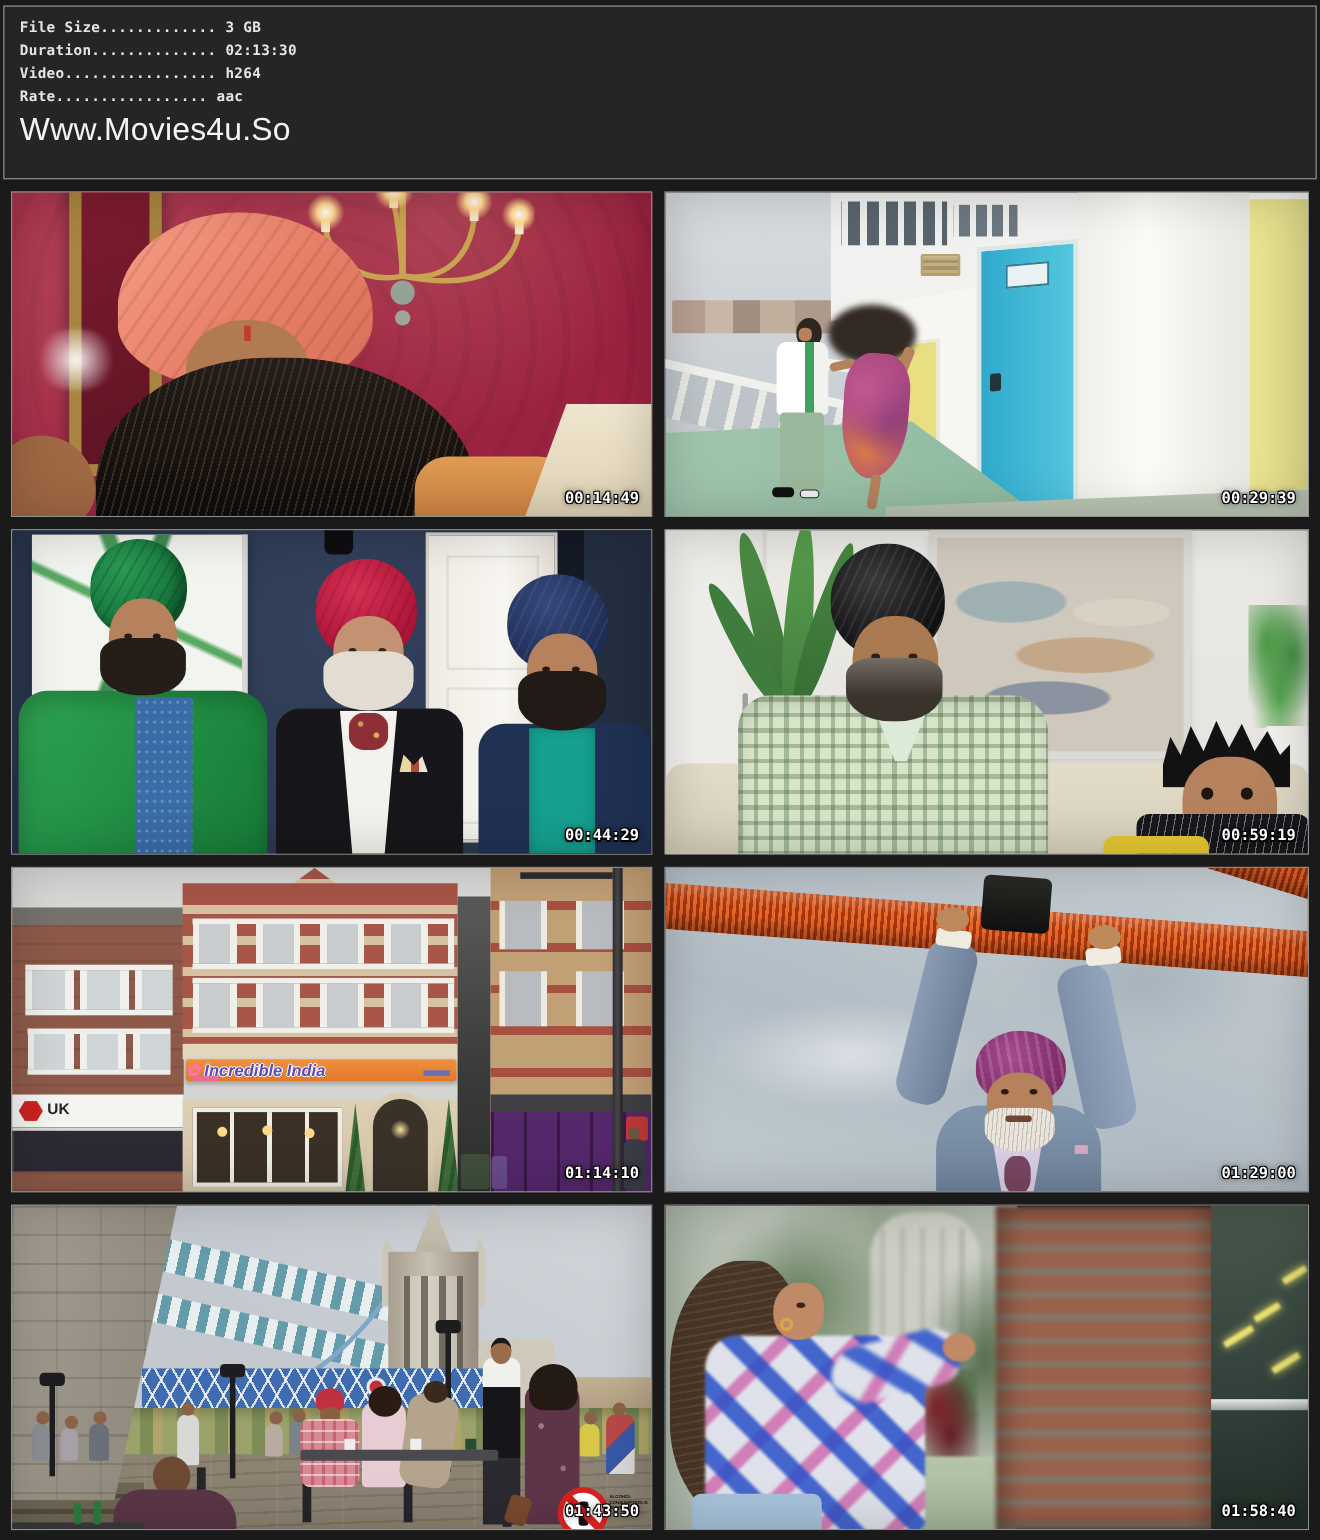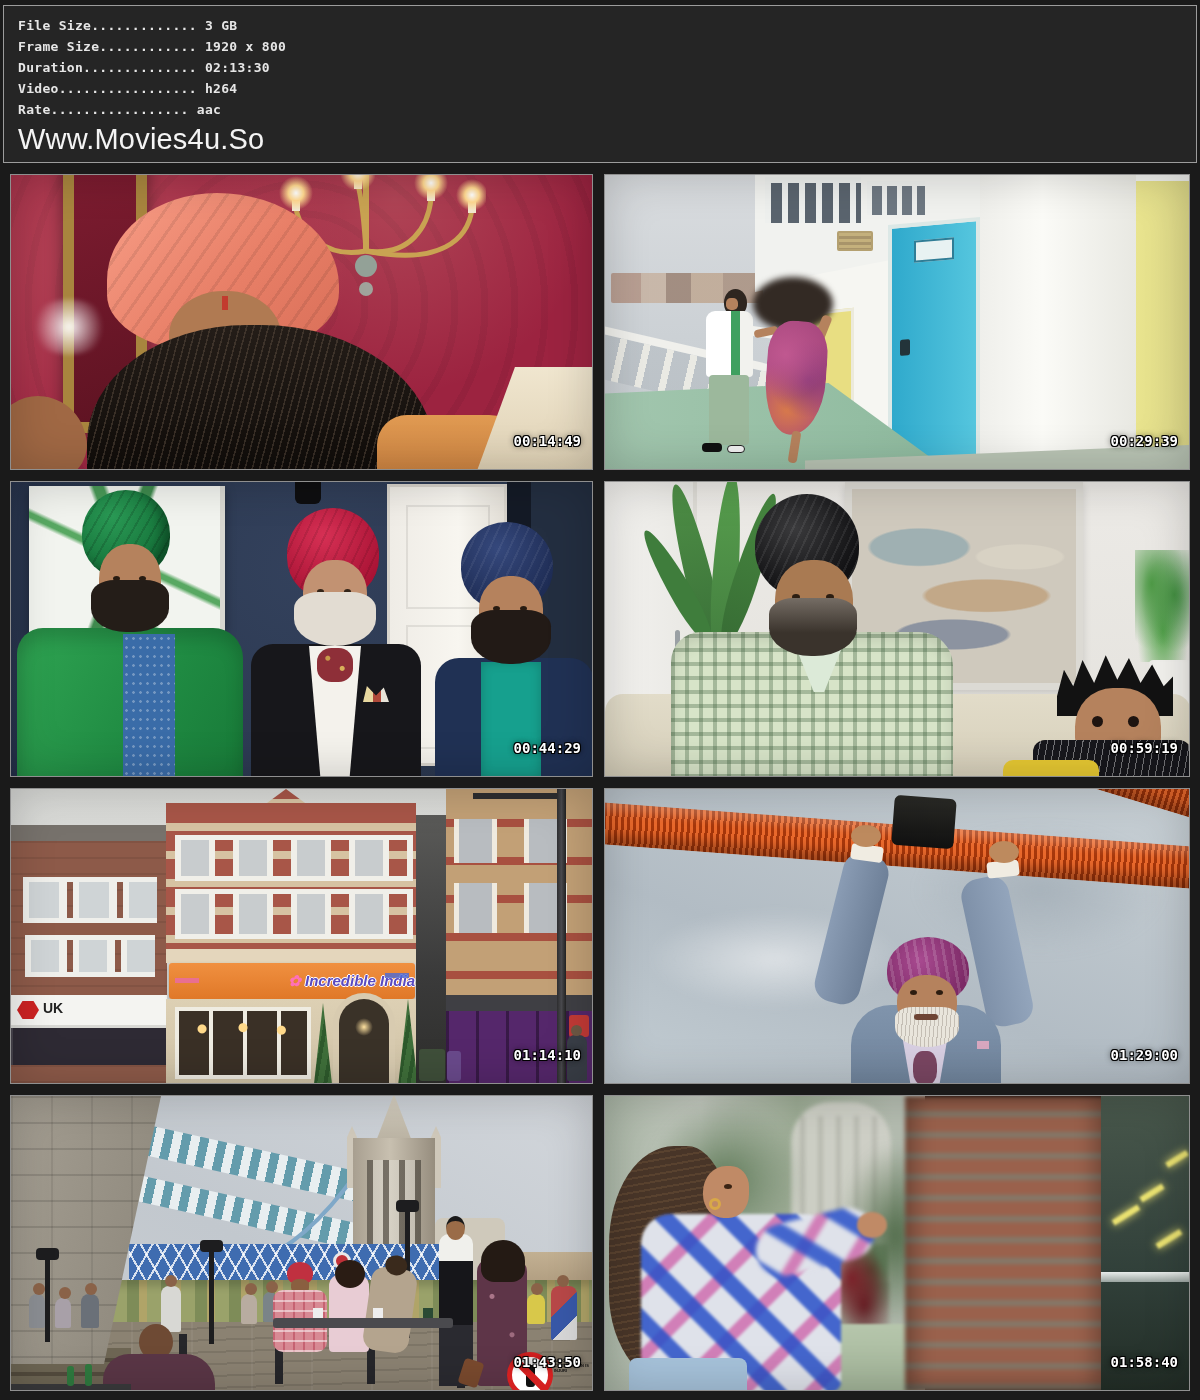--- a/index.html
+++ b/index.html
@@ -9,21 +9,21 @@
 
 #info{position:absolute;left:3px;top:5px;width:1194px;height:158px;background:#252525;border:1px solid #9c9c9c;padding:9px 0 0 14px}
 .iline{font:700 13px "DejaVu Sans Mono",monospace;color:#e6e6e6;line-height:21px;white-space:pre;letter-spacing:.3px}
 #wm{font:400 29px "Liberation Sans",sans-serif;color:#f4f4f4;margin-top:3px;letter-spacing:.2px}
 
 .still{position:absolute;width:583px;height:296px;border:1px solid #8f8f8f;overflow:hidden;background:#222}
 .colR{left:604px;width:586px}
 #s1{left:10px;top:174px}#s2{top:174px}#s3{left:10px;top:481px}#s4{top:481px}
 #s5{left:10px;top:788px}#s6{top:788px}#s7{left:10px;top:1095px}#s8{top:1095px}
 .still::after{content:"";position:absolute;inset:0;box-shadow:inset 0 0 46px rgba(0,0,0,.2);pointer-events:none;z-index:40}
-.ts{position:absolute;right:11px;bottom:20px;font:700 14px "DejaVu Sans Mono",monospace;color:#fff;z-index:50;
+.ts{position:absolute;right:11px;bottom:8px;font:700 14px "DejaVu Sans Mono",monospace;color:#fff;z-index:50;
 text-shadow:-1px -1px 0 #000,1px -1px 0 #000,-1px 1px 0 #000,1px 1px 0 #000,0 0 6px rgba(0,0,0,.85)}
 
 #s1{background:radial-gradient(circle at 16% 28%,rgba(255,160,150,.28),transparent 46%),radial-gradient(circle at 66% 8%,rgba(255,200,170,.2),transparent 42%),repeating-radial-gradient(circle at 50% 45%,rgba(0,0,0,.05) 0 7px,transparent 7px 30px),#9c2340}
 .s1-frame{left:52px;top:-12px;width:84px;height:270px;border:11px solid #a8853e;background:linear-gradient(160deg,#7d1c30,#5e1322);box-shadow:0 0 16px rgba(0,0,0,.45)}
 .s1-ch{left:205px;top:-4px;width:270px;height:165px}
 .s1-smoke{left:18px;top:124px;width:80px;height:56px;border-radius:50%;background:radial-gradient(circle,rgba(255,255,255,.95),rgba(255,255,255,0) 70%);filter:blur(2px)}
 .s1-turban{left:96px;top:18px;width:232px;height:160px;border-radius:52% 58% 46% 50%/60% 64% 42% 40%;background:repeating-linear-gradient(125deg,rgba(0,0,0,.08) 0 3px,transparent 3px 14px),linear-gradient(135deg,#f79d86,#e87f67 55%,#d96f58)}
 .s1-face{left:158px;top:116px;width:112px;height:94px;border-radius:48%;background:#b07a52;background-image:linear-gradient(#c23b2e,#c23b2e);background-size:6px 14px;background-position:50% 6%;background-repeat:no-repeat}
 .s1-face::before,.s1-face::after{content:"";position:absolute;top:40%;width:24px;height:10px;border-bottom:3px solid #3f2818;border-radius:50%}
 .s1-face::before{left:16%}.s1-face::after{right:16%}
@@ -123,21 +123,21 @@
 .s5-lwrow2{left:14px;top:146px;width:130px;height:42px;border-top:5px solid #efefeb;border-bottom:5px solid #efefeb;background:repeating-linear-gradient(90deg,#efefeb 0 6px,#cfd4d6 6px 34px,#efefeb 34px 42px,rgba(0,0,0,0) 42px 48px)}
 .s5-lfas{left:0;top:206px;width:156px;height:30px;background:#f4f4f1}
 .s5-lgo{left:6px;top:212px;width:22px;height:18px;background:#cc2222;clip-path:polygon(0 50%,25% 0,75% 0,100% 50%,75% 100%,25% 100%)}
 .s5-uk{left:32px;top:211px;font:700 14px "Liberation Sans",sans-serif;color:#222}
 .s5-lshop{left:0;top:236px;width:156px;height:40px;border-top:3px solid #d8d8d4;background:linear-gradient(90deg,rgba(255,255,255,.12) 0 2px,transparent 2px 26px),#2e2a34}
 .s5-gable{left:215px;top:0;width:120px;height:44px;background:repeating-linear-gradient(180deg,#a85648 0 10px,#d8c4a4 10px 16px);clip-path:polygon(0 100%,50% 0,100% 100%)}
 .s5-cface{left:155px;top:14px;width:250px;height:146px;background:repeating-linear-gradient(180deg,#a85648 0 20px,#d6c2a2 20px 28px)}
 .s5-cwrow1{left:164px;top:46px;width:238px;height:46px;border-top:5px solid #f0efe9;border-bottom:5px solid #f0efe9;background:repeating-linear-gradient(90deg,#f0efe9 0 6px,#c8ccce 6px 34px,#f0efe9 34px 40px,rgba(0,0,0,0) 40px 58px)}
 .s5-cwrow2{left:164px;top:100px;width:238px;height:50px;border-top:5px solid #f0efe9;border-bottom:5px solid #f0efe9;background:repeating-linear-gradient(90deg,#f0efe9 0 6px,#c8ccce 6px 34px,#f0efe9 34px 40px,rgba(0,0,0,0) 40px 58px)}
 .s5-ccor{left:155px;top:160px;width:250px;height:14px;background:#e4d6bc}
-.s5-sign{left:158px;top:174px;width:246px;height:36px;background:linear-gradient(180deg,#f09040,#e07828);border-radius:3px;box-shadow:0 2px 4px rgba(0,0,0,.25);display:flex;align-items:center;justify-content:flex-end}
+.s5-sign{left:158px;top:174px;width:246px;height:20px;background:linear-gradient(180deg,#f09040,#e07828);border-radius:3px;box-shadow:0 2px 4px rgba(0,0,0,.25);display:flex;align-items:center;justify-content:flex-start}
 .s5-signtext{font:700 15px "Liberation Sans",sans-serif;color:#5a4ac0;text-shadow:1px 0 #fff,-1px 0 #fff,0 1px #fff,0 -1px #fff;font-style:italic}
 .s5-signtext::before{content:"✿ ";color:#ff70b8;text-shadow:none}
 .s5-smL{left:164px;top:189px;width:24px;height:5px;background:#e86aa8;opacity:.8}
 .s5-smR{left:374px;top:184px;width:24px;height:5px;background:#4a6ad8;opacity:.8}
 .s5-cground{left:155px;top:210px;width:250px;height:86px;background:linear-gradient(180deg,#ddd0b4,#cfc2a6)}
 .s5-cwin{left:164px;top:218px;width:136px;height:72px;border:4px solid #efece2;background-image:radial-gradient(circle 5px at 18% 28%,#ffd98a 0 4px,transparent 5px),radial-gradient(circle 5px at 50% 26%,#ffd98a 0 4px,transparent 5px),radial-gradient(circle 5px at 80% 30%,#ffd98a 0 4px,transparent 5px),linear-gradient(90deg,transparent 0 30px,#efece2 30px 34px,transparent 34px 64px,#efece2 64px 68px,transparent 68px 98px,#efece2 98px 102px,transparent 102px);background-color:#3a3026}
 .s5-arch{left:322px;top:204px;width:62px;height:92px;background:#3a3228;border:6px solid #d8cbb0;border-bottom:none;border-radius:34px 34px 0 0}
 .s5-arch::after{content: "";position:absolute;left:50%;top:22%;width:18px;height:18px;margin-left:-9px;border-radius:50%;background:radial-gradient(circle,#ffe2a0,rgba(255,210,120,0) 70%)}
 .s5-top1{left:300px;top:214px;width:24px;height:82px;background:repeating-linear-gradient(100deg,#3f6f3a 0 6px,#2e5a2c 6px 10px);clip-path:polygon(50% 0,88% 100%,12% 100%)}
 .s5-top2{left:384px;top:210px;width:26px;height:86px;background:repeating-linear-gradient(100deg,#3f6f3a 0 6px,#2e5a2c 6px 10px);clip-path:polygon(50% 0,88% 100%,12% 100%)}
@@ -261,21 +261,20 @@
 .s8-hand{left:252px;top:116px;width:30px;height:26px;background:#c08a66;border-radius:50%;filter:blur(1px)}
 .s8-jeans{left:24px;top:262px;width:118px;height:34px;background:#a6c2da;border-radius:8px 8px 0 0}
 .s8-flw{left:222px;top:148px;width:62px;height:86px;background:radial-gradient(ellipse at 40% 40%,#7a2028,transparent 60%),radial-gradient(ellipse at 60% 70%,#5e1a20,transparent 60%),radial-gradient(ellipse at 70% 30%,#3f5f38,transparent 55%);filter:blur(2px)}
 .s8-plnt{left:212px;top:228px;width:100px;height:68px;background:linear-gradient(180deg,#b6c6ac,#a2b498);border-radius:10px 10px 4px 4px;filter:blur(1px)}
 </style>
 </head>
 <body>
 
 <div id="info">
   <div class="iline">File Size............. 3 GB</div>
-  <div class="iline">Frame Size............ 1920 x 800</div>
   <div class="iline">Duration.............. 02:13:30</div>
   <div class="iline">Video................. h264</div>
   <div class="iline">Rate................. aac</div>
   <div id="wm">Www.Movies4u.So</div>
 </div>
 
 <div class="still" id="s1">
   <div class="p s1-frame"></div>
   <svg class="p s1-ch" viewBox="0 0 270 165">
     <defs>

